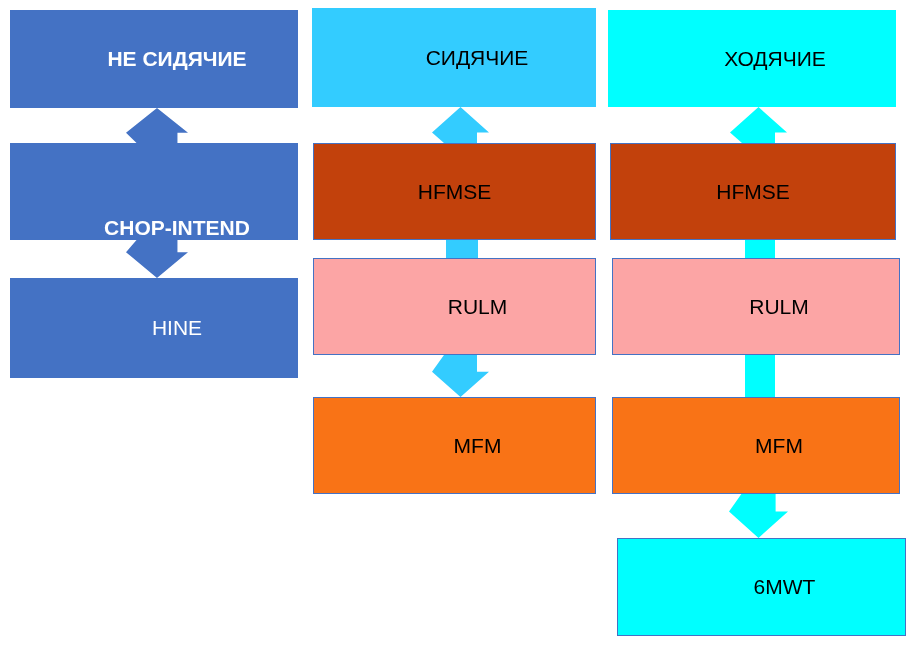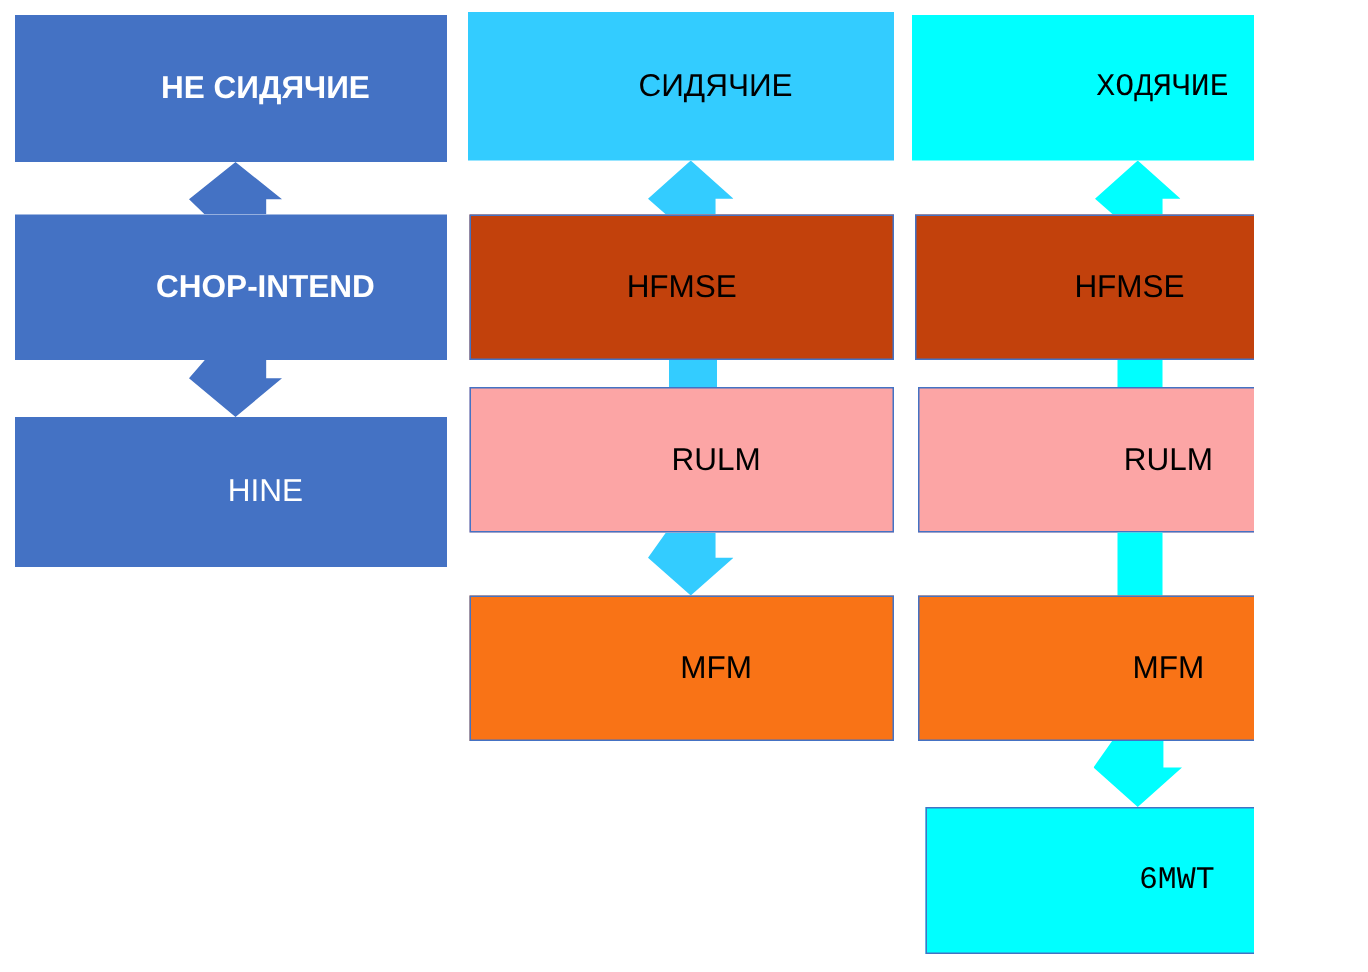--- a/index.html
+++ b/index.html
@@ -3,61 +3,61 @@
 <meta charset="utf-8">
 <style>
   html, body {
     margin: 0;
     padding: 0;
     background: #ffffff;
     font-family: "Liberation Sans", "DejaVu Sans", sans-serif;
   }
   .canvas {
     position: relative;
-    width: 836px;
+    width: 912px;
     height: 648px;
     background: #ffffff;
     overflow: hidden;
   }
   .box {
     position: absolute;
     box-sizing: border-box;
     display: flex;
     align-items: center;
     justify-content: center;
     font-size: 21px;
     color: #000000;
     text-align: center;
   }
   
   .box.offset { padding-left: 46px; }
 
   .col1-fill { background: #4472C4; color: #ffffff; }
   .col2-fill { background: #33CCFF; align-items: center; }
-  .col3-fill { background: #00FFFF; font-family: Liberation Mono, monospace; }
+  .col3-fill { background: #00FFFF; }
   .hfmse-fill { background: #c2410c; }
   .rulm-fill { background: #fca5a5; justify-content: center; }
   .mfm-fill { background: #f97316; }
   .bordered { border: 1.5px solid #4472C4; }
   .bold { font-weight: bold; }
 
   .shape { position: absolute; }
   .c1 { background: #4472C4; }
   .c2 { background: #33CCFF; }
   .c3 { background: #00FFFF; }
 
   .arrow-up-1   { clip-path: polygon(50% 0, 100% 71%, 83% 71%, 83% 100%, 17% 100%, 0 71%); }
   .arrow-down-1 { clip-path: polygon(17% 0, 83% 0, 83% 32%, 100% 32%, 50% 100%, 0 32%); }
   .arrow-up-2   { clip-path: polygon(50% 0, 100% 71%, 79% 71%, 79% 100%, 21% 100%, 0 71%); }
   .arrow-down-2 { clip-path: polygon(21% 0, 79% 0, 79% 40%, 100% 40%, 50% 100%, 0 40%); }
 
   
   #box-ne-sidyachie { left: 10px;  top: 10px;  width: 288px; height: 98px; }
   #arr-c1-up        { left: 126px; top: 108px; width: 62px;  height: 35px; }
-  #box-chop-intend  { left: 10px;  top: 143px; width: 288px; height: 97px; }
+  #box-chop-intend  { left: 10px;  top: 143px; width: 288px; height: 97px; align-items: flex-end; }
   #arr-c1-down      { left: 126px; top: 240px; width: 62px;  height: 38px; }
   #box-hine         { left: 10px;  top: 278px; width: 288px; height: 100px; }
 
   #box-sidyachie    { left: 312px; top: 8px;   width: 284px; height: 99px; }
   #arr-c2-up        { left: 432px; top: 107px; width: 57px;  height: 36px; }
   #box-hfmse-2      { left: 313px; top: 143px; width: 283px; height: 97px; }
   #con-c2-1         { left: 446px; top: 240px; width: 32px;  height: 18px; }
   #box-rulm-2       { left: 313px; top: 258px; width: 283px; height: 97px; }
   #arr-c2-down      { left: 432px; top: 355px; width: 57px;  height: 42px; }
   #box-mfm-2        { left: 313px; top: 397px; width: 283px; height: 97px; }

